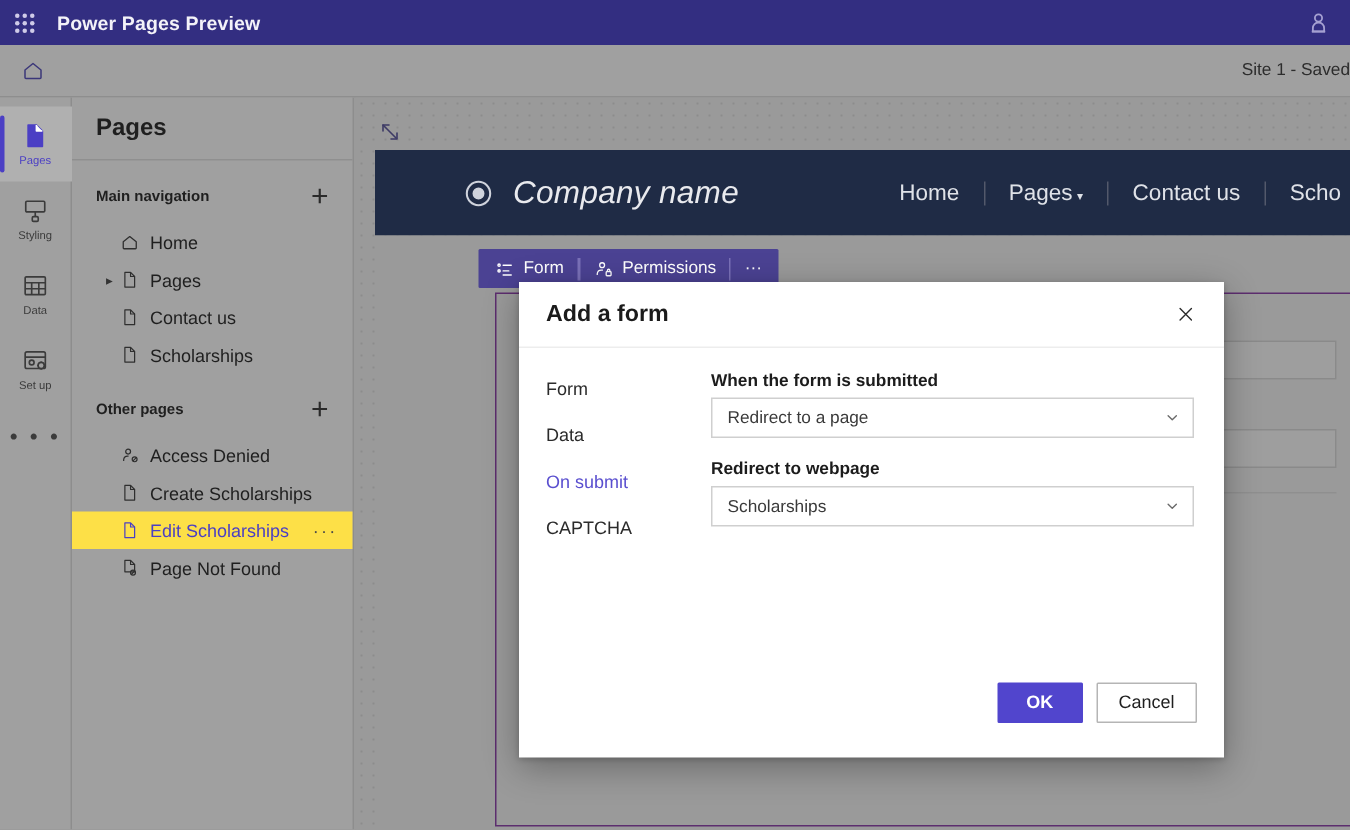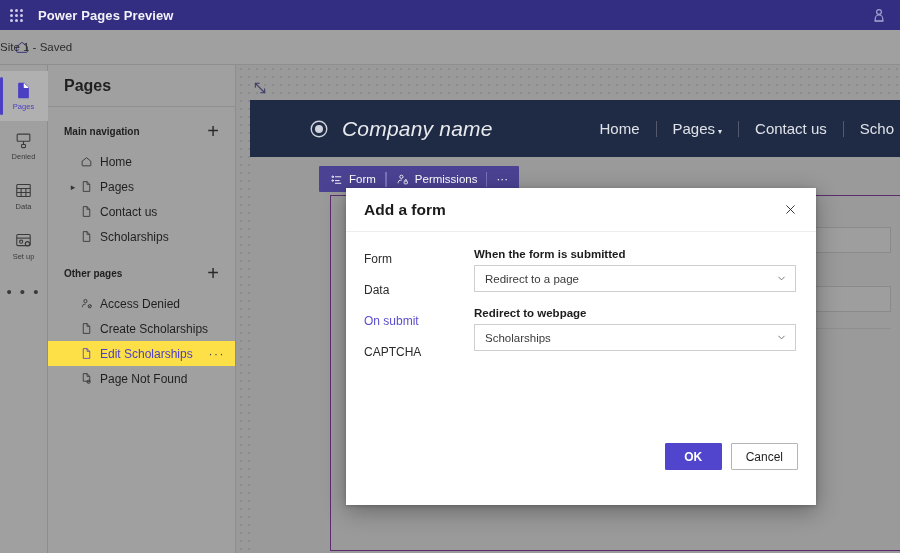--- a/index.html
+++ b/index.html
@@ -29,21 +29,21 @@
   .suite-icon { width: 18px; height: 18px; opacity: .85; cursor: pointer; }
 
   
   .cmd-bar {
     position: absolute; left: 0; top: 30px; width: 900px; height: 35px;
     background: #a0a0a0; border-bottom: 1px solid #8e8e8e;
     display: flex; align-items: center;
   }
   .cmd-home { width: 44px; height: 35px; display: flex; align-items: center; justify-content: center; cursor: pointer; }
   .site-status {
-    position: absolute; left: 0; right: 0; text-align: left;
+    position: absolute; left: 0; right: 0; text-align: right;
     font-size: 11.5px; color: #2c2c2c; pointer-events: none;
   }
 
   
   .rail {
     position: absolute; left: 0; top: 65px; width: 48px; height: 488px;
     background: #a0a0a0; border-right: 1px solid #8d8d8d;
     display: flex; flex-direction: column; align-items: center; padding-top: 6px;
   }
   .rail-item {
@@ -157,21 +157,21 @@
   .dlg-fields { flex: 1; padding-right: 2px; }
   .field-label { font-size: 11.5px; font-weight: 700; color: #1c1c1c; margin-bottom: 5px; }
   .combo {
     height: 27px; border: 1px solid #cfcfcf; background: #fff;
     display: flex; align-items: center; padding: 0 8px 0 10px;
     font-size: 11.5px; color: #3a3a3a; margin-bottom: 15px; cursor: pointer;
   }
   .combo .caret { margin-left: auto; color: #6a6a6a; font-size: 9px; }
   .dlg-foot {
     position: absolute; left: 0; right: 0; bottom: 0; height: 62px;
-    display: flex; justify-content: flex-end; gap: 9px;
+    display: flex; align-items: center; justify-content: flex-end; gap: 9px;
     padding: 0 18px 12px 0;
   }
   .btn {
     min-width: 57px; height: 27px; font-size: 12px; border: 1px solid #b5b5b5;
     background: #fff; color: #1f1f1f; cursor: pointer; border-radius: 1px;
     display: inline-flex; align-items: center; justify-content: center; padding: 0 14px;
   }
   .btn.primary { background: #5145cd; border-color: #5145cd; color: #fff; min-width: 57px; }
   .btn.primary { font-weight: 600; }
   svg { display: block; }
@@ -221,21 +221,21 @@
           <path d="M13 3v5h5" fill="#fff" stroke="#fff"></path>
       </svg>
       <span class="rail-label">Pages</span>
     </div>
     <div class="rail-item">
       <svg width="19" height="19" viewBox="0 0 24 24" fill="none" stroke="#3b3b3b" stroke-width="1.4" stroke-linejoin="round">
         <rect x="4" y="4" width="16" height="9" rx="1"></rect>
           <path d="M12 13v4"></path>
           <rect x="9.5" y="17" width="5" height="4" rx="1"></rect>
       </svg>
-      <span class="rail-label">Denied</span>
+      <span class="rail-label">Styling</span>
     </div>
     <div class="rail-item">
       <svg width="19" height="19" viewBox="0 0 24 24" fill="none" stroke="#3b3b3b" stroke-width="1.4">
         <rect x="3.5" y="4.5" width="17" height="15" rx="1"></rect>
           <path d="M3.5 9.5h17M9 9.5V19.5M15 9.5V19.5M3.5 14.5h17"></path>
       </svg>
       <span class="rail-label">Data</span>
     </div>
     <div class="rail-item">
       <svg width="19" height="19" viewBox="0 0 24 24" fill="none" stroke="#3b3b3b" stroke-width="1.4">

